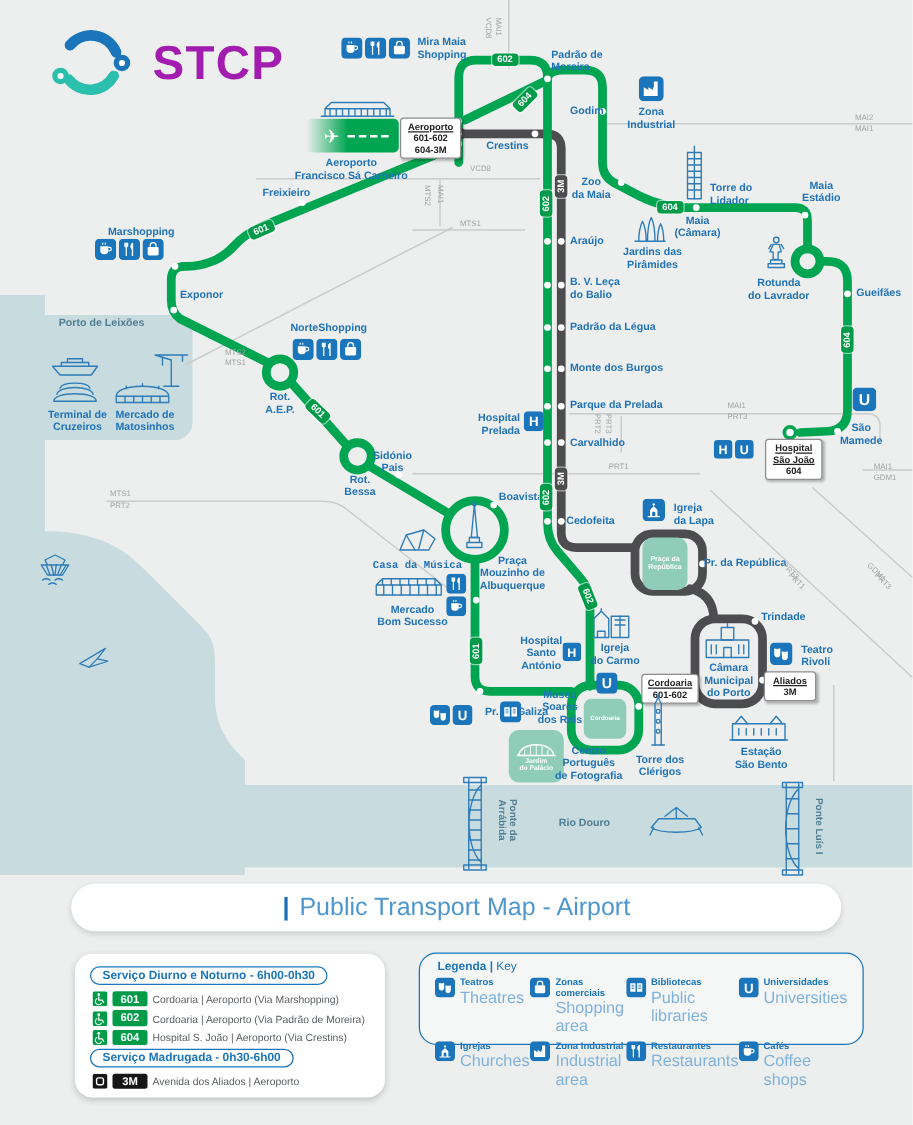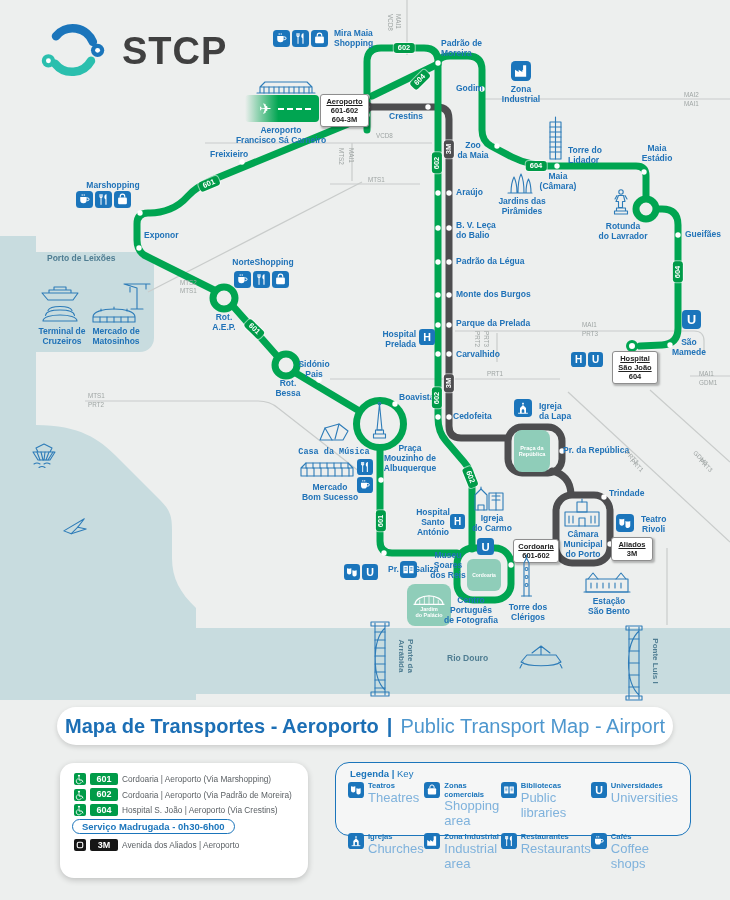--- a/index.html
+++ b/index.html
@@ -1,20 +1,20 @@
 <!DOCTYPE html>
 <html><head>
 <meta charset="utf-8">
 <style>
   html,body{margin:0;padding:0;}
   .page{position:relative;width:730px;height:900px;background:#edefee;overflow:hidden;
         font-family:"Liberation Sans",sans-serif;}
   
   .logo{position:absolute;left:38px;top:22px;display:flex;align-items:center;gap:14px;}
-  .logo-text{font-size:38px;font-weight:bold;color:#404040;letter-spacing:1px;}
+  .logo-text{font-size:38px;font-weight:bold;color:#a21caf;letter-spacing:1px;}
   
   .map{position:absolute;left:0;top:0;width:730px;height:705px;}
   .map svg.base{position:absolute;left:0;top:0;}
   .mlabel{position:absolute;font-size:8.5px;font-weight:bold;color:#2173B8;line-height:1.15;
           white-space:pre-line;transform:translate(0,0);}
   .mlabel.c{transform:translateX(-50%);text-align:center;}
   .mlabel.r{transform:translateX(-100%);text-align:right;}
   .mlabel.w{color:#4F7D92;}
   .rlabel{position:absolute;font-size:6.3px;color:#9FA5A4;white-space:nowrap;transform-origin:left top;}
   .wrot{position:absolute;font-size:8px;font-weight:bold;color:#4F7D92;white-space:pre-line;text-align:center;
@@ -272,21 +272,21 @@
         <div class="mlabel r" style="left: 416px; top: 330px;">Hospital
 Prelada</div>
         <div class="mlabel " style="left: 453px; top: 412px;">Cedofeita</div>
         <div class="mlabel " style="left: 539px; top: 402px;">Igreja
 da Lapa</div>
         <div class="mlabel " style="left: 563px; top: 446px;">Pr. da República</div>
         <div class="mlabel " style="left: 609px; top: 489px;">Trindade</div>
         <div class="mlabel c" style="left: 583px; top: 530px;">Câmara
 Municipal
 do Porto</div>
-        <div class="mlabel " style="left: 641px; top: 515px; text-align: center;">Teatro
+        <div class="mlabel " style="left: 641px; top: 515px;">Teatro
 Rivoli</div>
         <div class="mlabel c" style="left: 433px; top: 508px;">Hospital
 Santo
 António</div>
         <div class="mlabel c" style="left: 492px; top: 514px;">Igreja
 do Carmo</div>
         <div class="mlabel " style="left: 388px; top: 545px; margin-top: 20px;">Pr.  da Galiza</div>
         <div class="mlabel c" style="left: 448px; top: 551px;">Museu
 Soares
 dos Reis</div>
@@ -678,26 +678,26 @@
       <path d="M56 41A23 23 0 0 1 18 44" stroke="#2BBFAE" stroke-width="9" fill="none" stroke-linecap="round"></path>
       <circle cx="11" cy="41" r="7" fill="#2BBFAE"></circle>
         <circle cx="11" cy="41" r="2.6" fill="#fff"></circle>
       <circle cx="63" cy="30" r="7" fill="#1B75BB"></circle>
         <circle cx="63" cy="30" r="2.6" fill="#fff"></circle>
     </svg>
     <span class="logo-text">STCP</span>
   </div>
 
   <div class="titlebar">
-    <span class="pt">Mapa de Transportes - Aeroporto</span>
     <span class="sep">|</span>
     <span class="en">Public Transport Map - Airport</span>
   </div>
 
   <div class="svc">
+    <div class="svc-h">Serviço Diurno e Noturno - 6h00-0h30</div>
     <div id="day-rows">
         <div class="svc-row">
           <span class="mini">
             <svg viewBox="0 0 24 24" width="12" style="display:block">
               <rect width="24" height="24" rx="4" fill="#009B48"></rect>
               <circle cx="10" cy="5.5" r="2.2" fill="#fff"></circle>
               <path d="M10 8.5v5.5h5.5l2.7 4.6" fill="none" stroke="#fff" stroke-width="2"></path>
               <path d="M7.5 11.5a5.3 5.3 0 1 0 7.2 6.8" fill="none" stroke="#fff" stroke-width="1.7"></path>
             </svg>
           </span>

